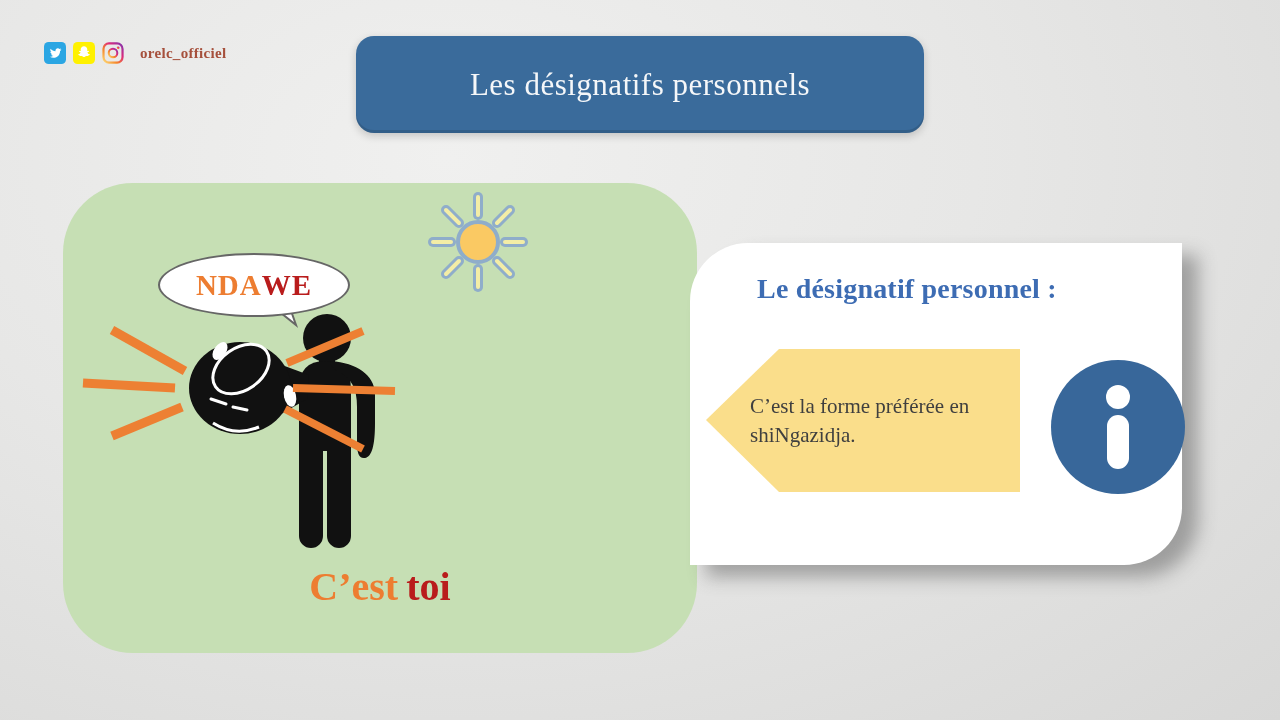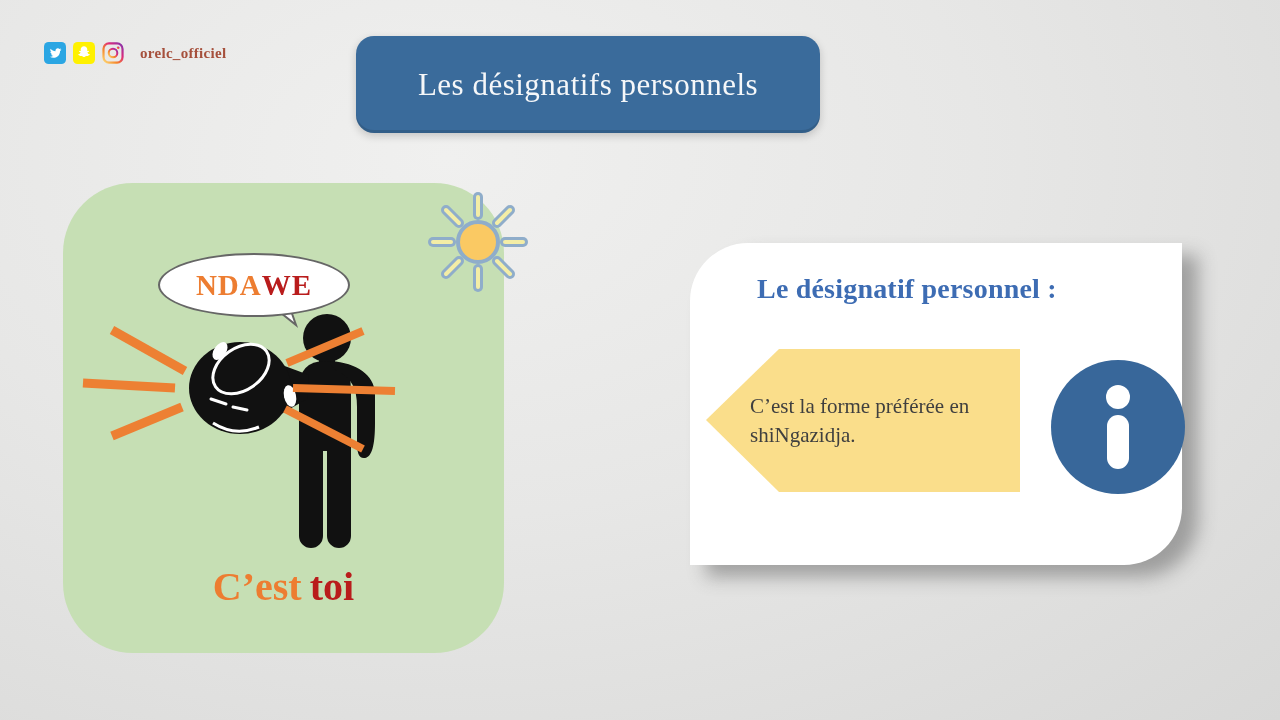--- a/index.html
+++ b/index.html
@@ -7,27 +7,27 @@
     position:relative;width:1280px;height:720px;overflow:hidden;
     background:radial-gradient(ellipse at 35% 22%, #f0f0ef 0%, #e7e7e6 45%, #d8d8d7 100%);
     font-family:"Liberation Serif","DejaVu Serif",serif;
   }
   
   .social-bar{position:absolute;left:44px;top:42px;display:flex;align-items:center;gap:7px;}
   .social-bar svg{display:block;}
   .handle{font-size:15px;font-weight:bold;color:#a6503c;margin-left:9px;letter-spacing:.3px;}
   
   .title-banner{
-    position:absolute;left:356px;top:36px;width:464px;height:97px;
+    position:absolute;left:356px;top:36px;width:568px;height:97px;
     background:#3a6b9b;border-radius:18px;display:flex;align-items:center;justify-content:center;
     box-shadow:0 3px 9px rgba(0,0,0,.18), inset 0 -3px 0 rgba(0,0,0,.12);
   }
   .title-banner .t{color:#f5f7f9;font-size:31px;letter-spacing:.5px;}
   
-  .panel{position:absolute;left:63px;top:183px;width:441px;height:470px;background:#c6dfb4;border-radius:70px;}
+  .panel{position:absolute;left:63px;top:183px;width:598px;height:470px;background:#c6dfb4;border-radius:70px;padding-left:36px;}
   .panel .art{position:absolute;left:0;top:0;}
   .bubble{
     position:absolute;left:95px;top:70px;width:188px;height:60px;background:#fff;
     border:2px solid #666;border-radius:50%;display:flex;align-items:center;justify-content:center;
     font-weight:bold;font-size:29px;letter-spacing:1px;
   }
   .orange{color:#ed7d31;}
   .blue{color:#b91c1c;}
   .cest{position:absolute;left:0;right:0;top:380px;text-align:center;font-weight:bold;font-size:40px;}
   .cest .orange{margin-right:8px;}

